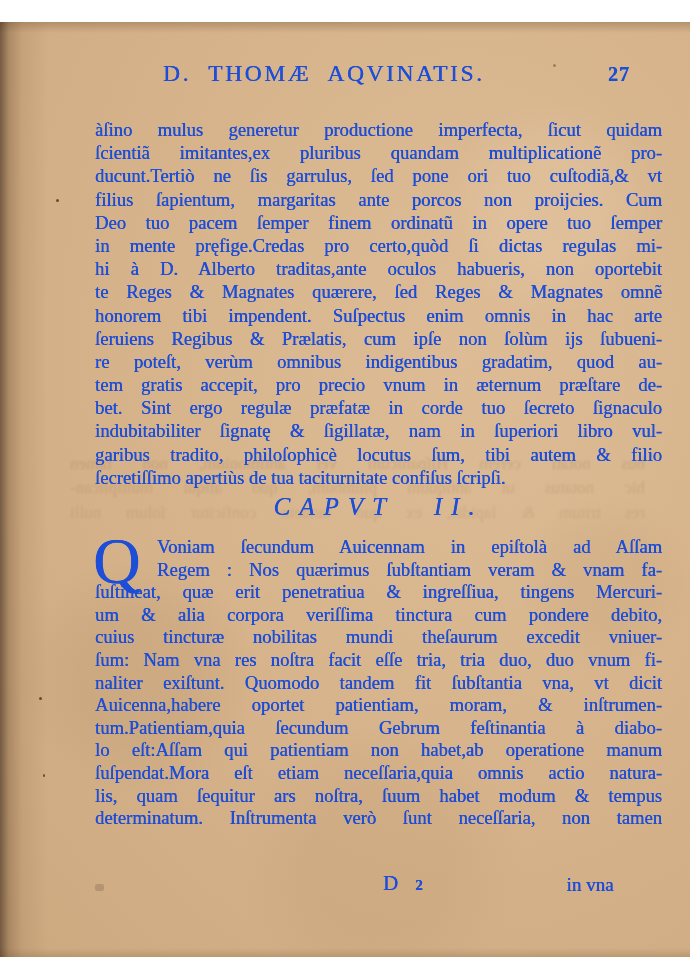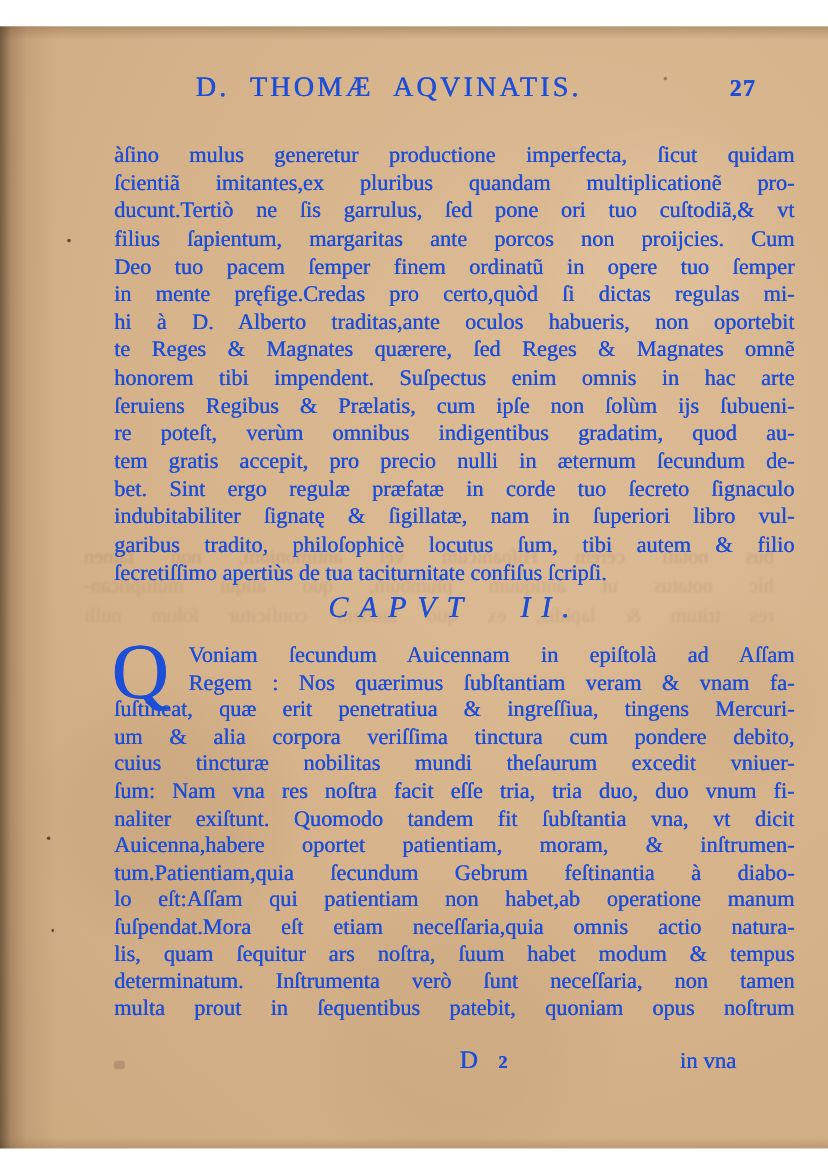--- a/index.html
+++ b/index.html
@@ -112,21 +112,21 @@
       <div class="line">ſcientiã imitantes,ex pluribus quandam multiplicationẽ pro-</div>
       <div class="line">ducunt.Tertiò ne ſis garrulus, ſed pone ori tuo cuſtodiã,&amp; vt</div>
       <div class="line">filius ſapientum, margaritas ante porcos non proijcies. Cum</div>
       <div class="line">Deo tuo pacem ſemper finem ordinatũ in opere tuo ſemper</div>
       <div class="line">in mente pręfige.Credas pro certo,quòd ſi dictas regulas mi-</div>
       <div class="line">hi à D. Alberto traditas,ante oculos habueris, non oportebit</div>
       <div class="line">te Reges &amp; Magnates quærere, ſed Reges &amp; Magnates omnẽ</div>
       <div class="line">honorem tibi impendent. Suſpectus enim omnis in hac arte</div>
       <div class="line">ſeruiens Regibus &amp; Prælatis, cum ipſe non ſolùm ijs ſubueni-</div>
       <div class="line">re poteſt, verùm omnibus indigentibus gradatim, quod au-</div>
-      <div class="line">tem gratis accepit, pro precio nulli in æternum ſecundum de-</div>
+      <div class="line">tem gratis accepit, pro precio vnum in æternum præſtare de-</div>
       <div class="line">bet. Sint ergo regulæ præfatæ in corde tuo ſecreto ſignaculo</div>
       <div class="line">indubitabiliter ſignatę &amp; ſigillatæ, nam in ſuperiori libro vul-</div>
       <div class="line">garibus tradito, philoſophicè locutus ſum, tibi autem &amp; filio</div>
       <div class="line nojust">ſecretiſſimo apertiùs de tua taciturnitate confiſus ſcripſi.</div>
     </div>
 
   <div class="chapter ink">CAPVT II.</div>
 
   <div class="dropcap ink">Q</div>
   <div class="para ink" id="para2">
@@ -136,21 +136,20 @@
       <div class="line">um &amp; alia corpora veriſſima tinctura cum pondere debito,</div>
       <div class="line">cuius tincturæ nobilitas mundi theſaurum excedit vniuer-</div>
       <div class="line">ſum: Nam vna res noſtra facit eſſe tria, tria duo, duo vnum fi-</div>
       <div class="line">naliter exiſtunt. Quomodo tandem fit ſubſtantia vna, vt dicit</div>
       <div class="line">Auicenna,habere oportet patientiam, moram, &amp; inſtrumen-</div>
       <div class="line">tum.Patientiam,quia ſecundum Gebrum feſtinantia à diabo-</div>
       <div class="line">lo eſt:Aſſam qui patientiam non habet,ab operatione manum</div>
       <div class="line">ſuſpendat.Mora eſt etiam neceſſaria,quia omnis actio natura-</div>
       <div class="line">lis, quam ſequitur ars noſtra, ſuum habet modum &amp; tempus</div>
       <div class="line">determinatum. Inſtrumenta verò ſunt neceſſaria, non tamen</div>
-      <div class="line">multa prout in ſequentibus patebit, quoniam opus noſtrum</div>
     </div>
 
   <div class="signature ink">
     <span class="sig-letter">D</span>
     <span class="sig-num">2</span>
   </div>
   <div class="catchword ink">in vna</div>
 
   <div class="speck" id="speck-0"></div>
   <div class="speck" id="speck-1"></div>

